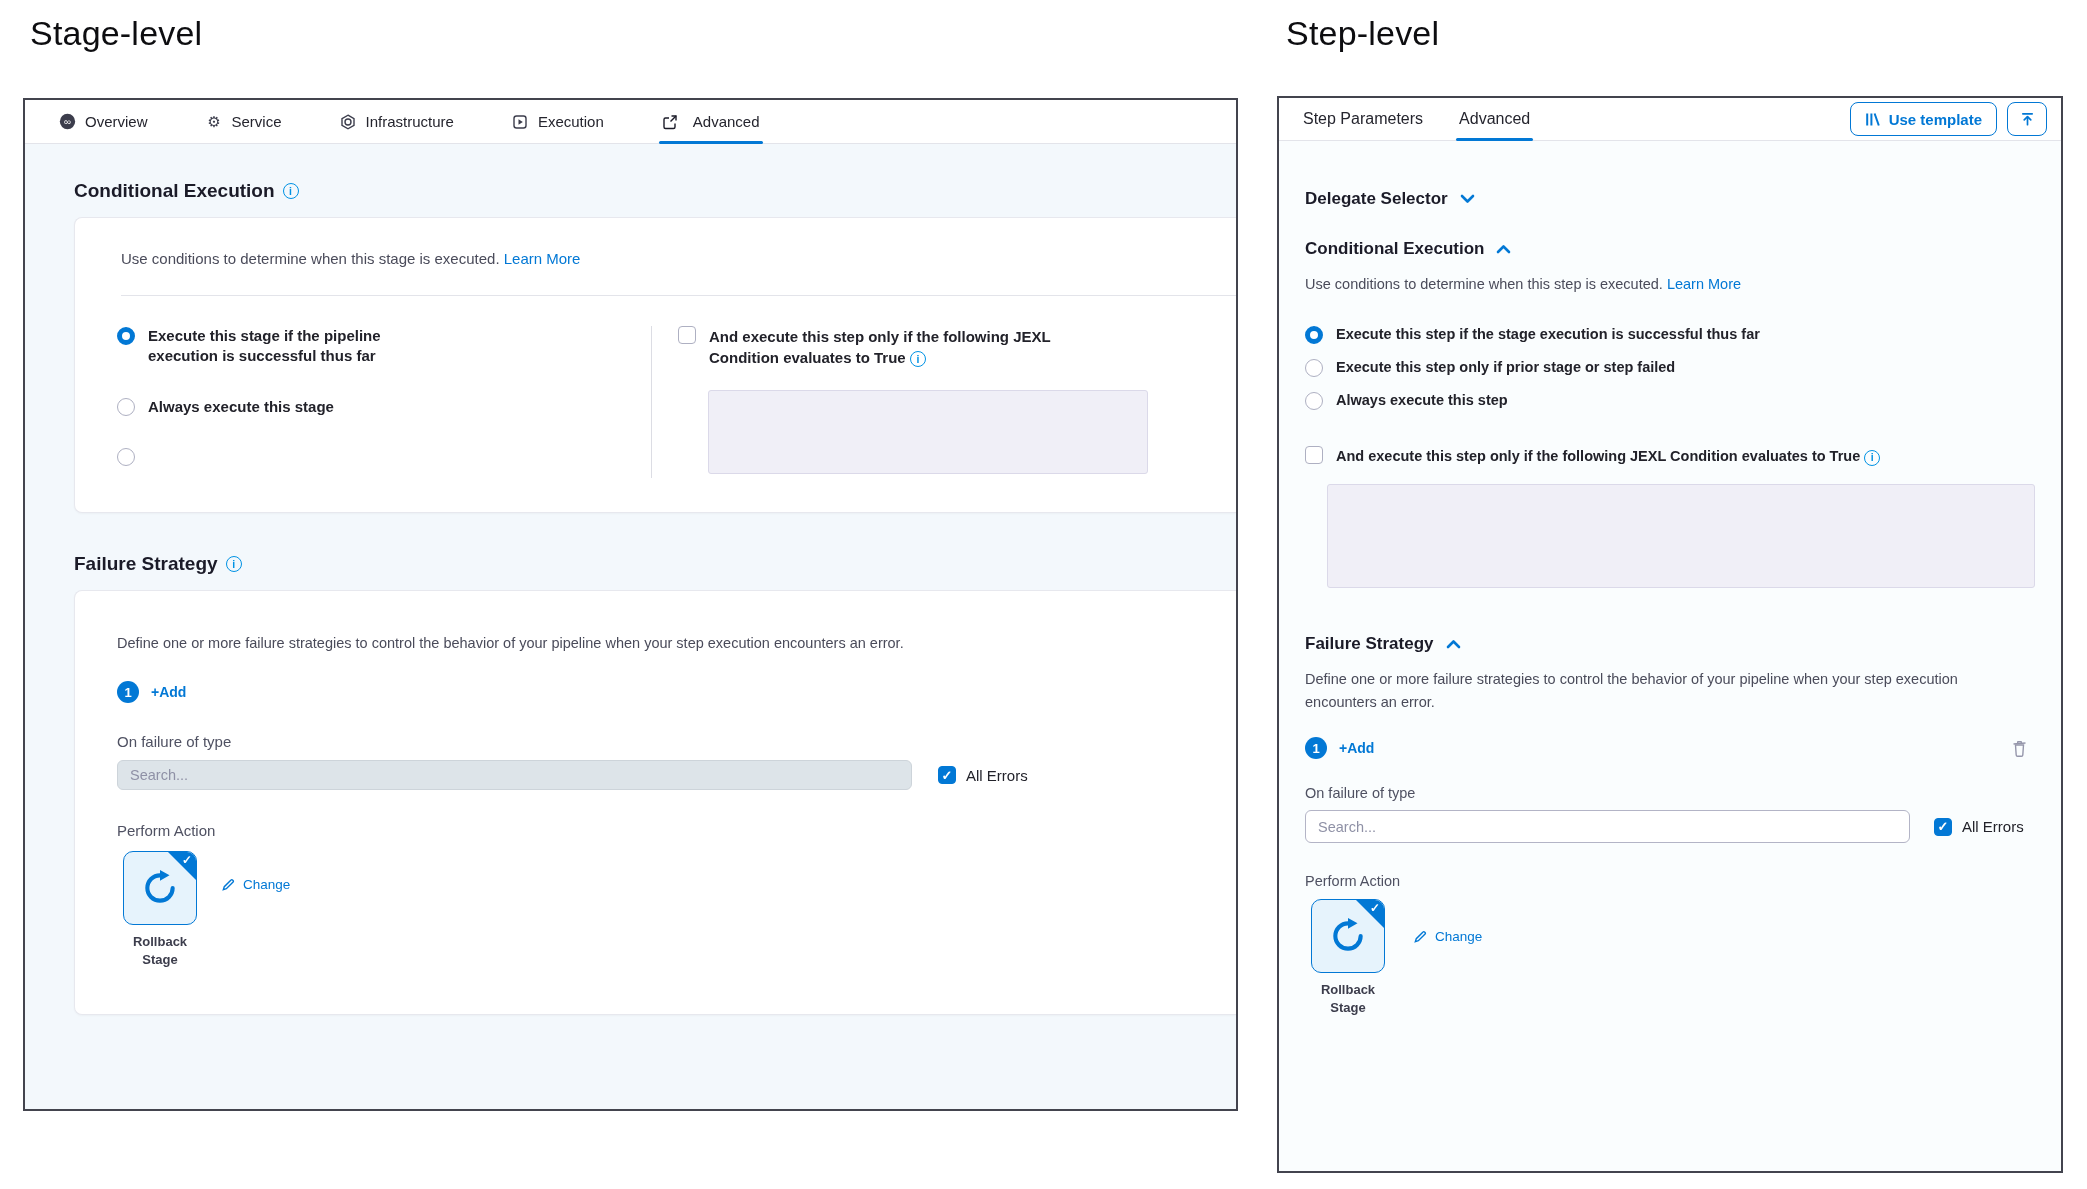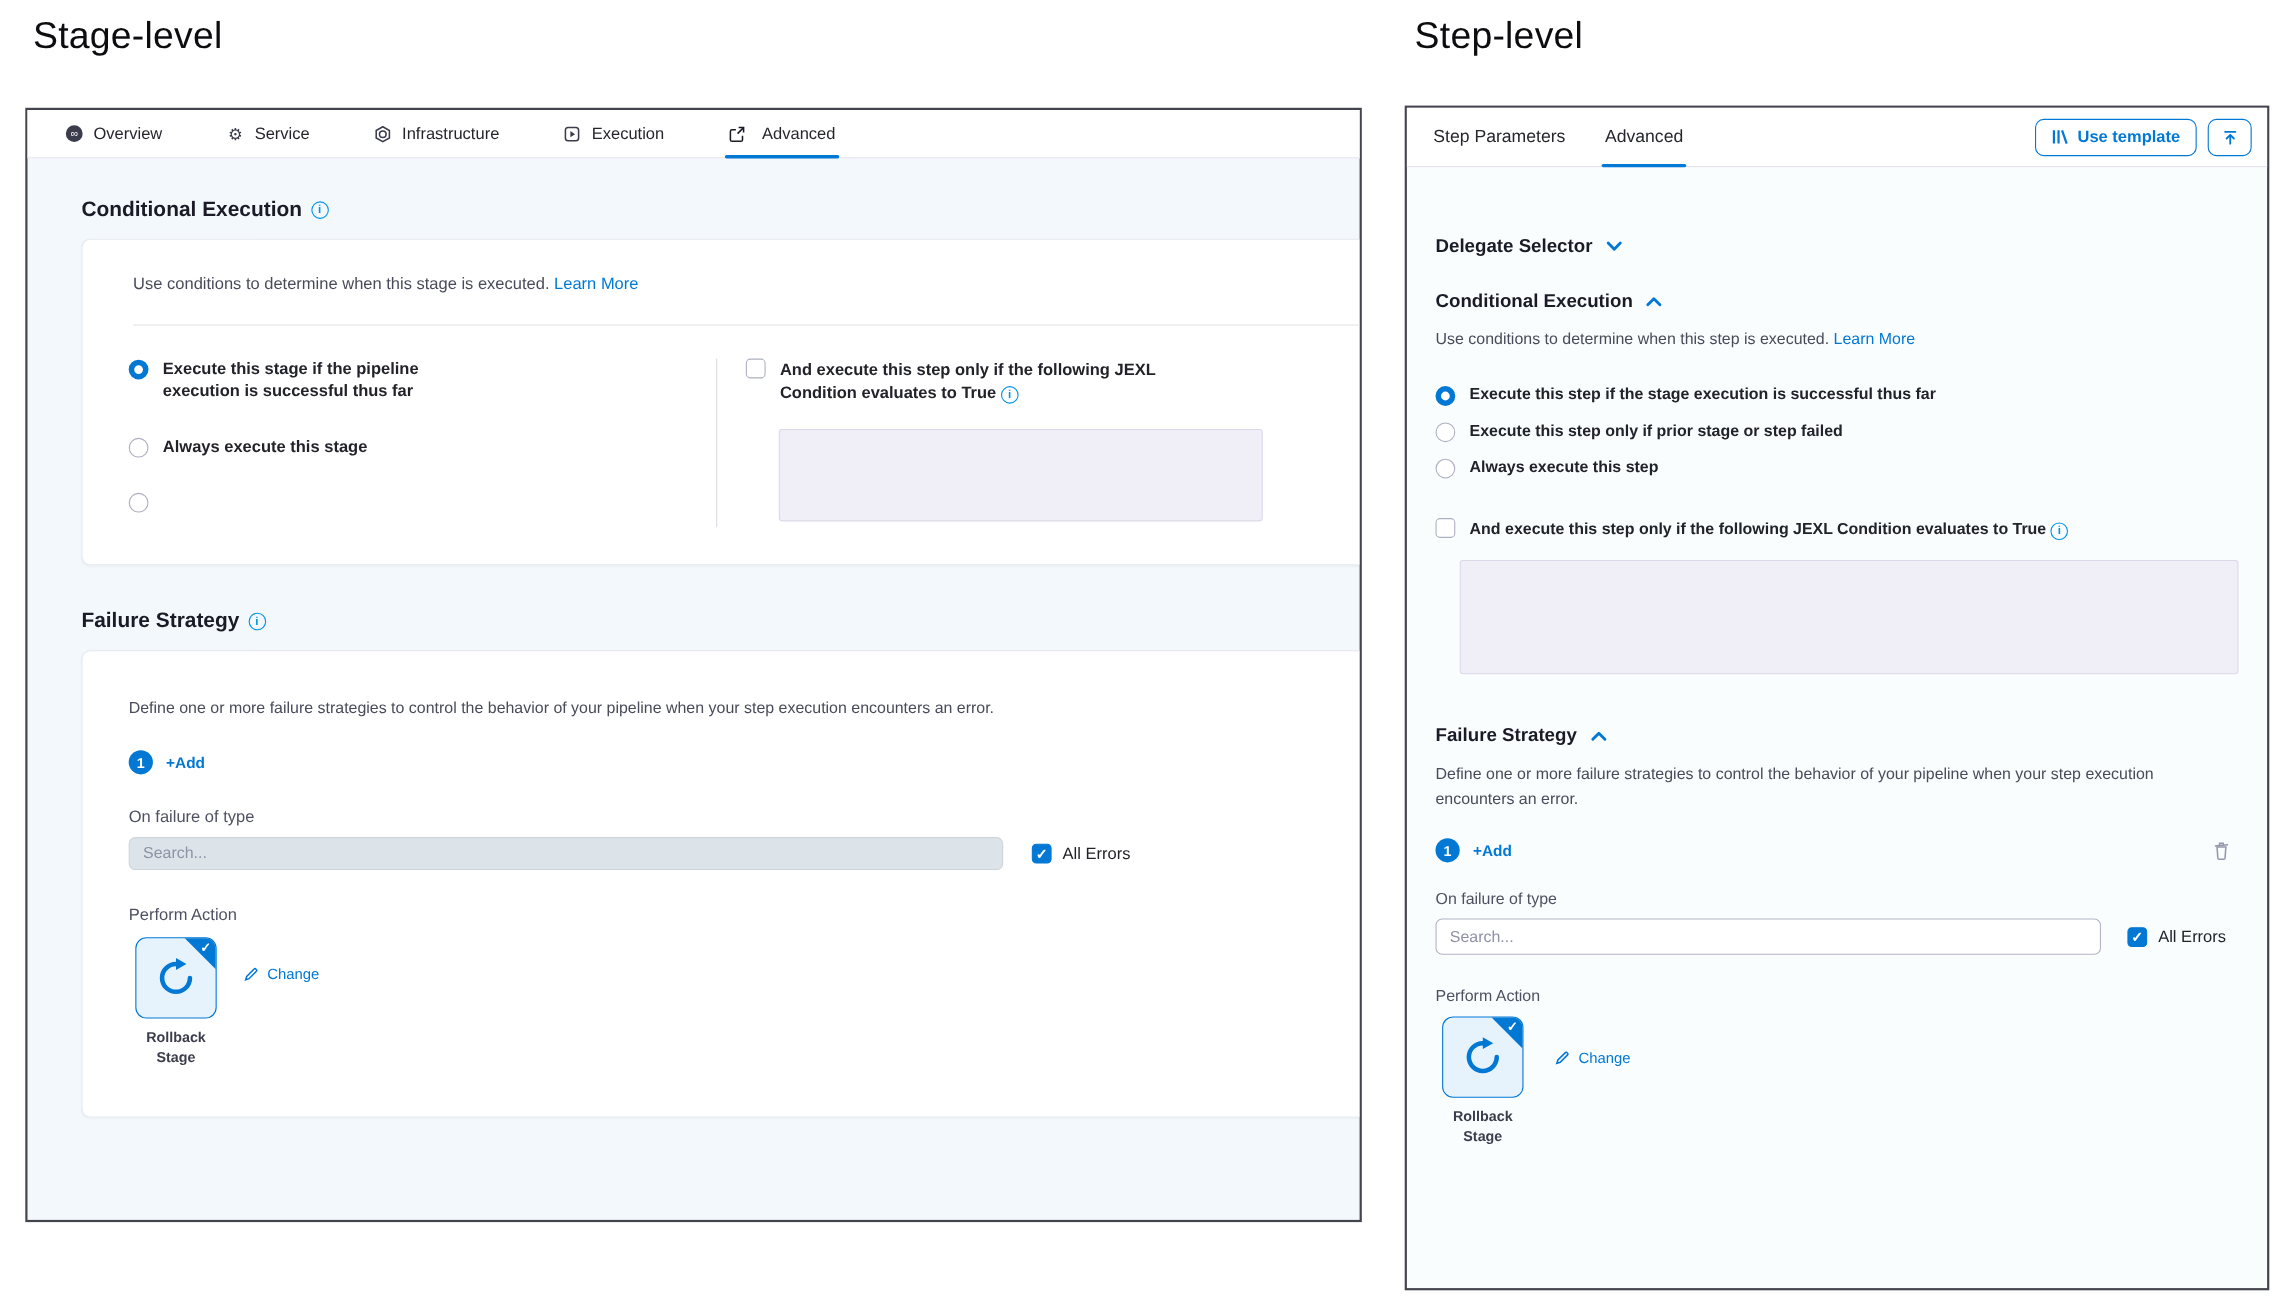--- a/index.html
+++ b/index.html
@@ -12,21 +12,21 @@
   #step-title  { left:1286px; top:14px; }
 
   
   .panel { position:absolute; border:2px solid #43444e; background:#f3f8fc; display:flex; flex-direction:column; }
   #stage-panel { left:23px;  top:98px; width:1215px; height:1013px; }
   #step-panel  { left:1277px; top:96px; width:786px;  height:1077px; background:#fafdfe; }
 
   
   .tabstrip { background:#fff; border-bottom:1px solid #e3e4ea; display:flex; align-items:stretch; flex:0 0 auto; }
   #stage-panel .tabstrip { height:44px; padding-left:34px; gap:58px; }
-  #step-panel  .tabstrip { height:54px; padding:0 14px 0 24px; gap:36px; }
+  #step-panel  .tabstrip { height:43px; padding:0 14px 0 24px; gap:36px; }
   .tab { position:relative; display:flex; align-items:center; gap:9px; font-size:15px; color:#25252e; cursor:pointer; white-space:nowrap; }
   #step-panel .tab { font-size:16px; }
   .tab.active { font-weight:400;gap:14px; }
   .tab.active::after { content:""; position:absolute; left:-3px; right:-3px; bottom:-1px; height:3px; background:#0278d5; border-radius:2px; }
   .tab-icon { display:inline-flex; width:17px; height:17px; align-items:center; justify-content:center; color:#3c3d4c; }
   .strip-spacer { flex:1; }
   .strip-buttons { display:flex; align-items:center; gap:10px; }
   .btn-outline { display:flex; align-items:center; gap:8px; height:34px; padding:0 14px; border:1.5px solid #0278d5;
     border-radius:8px; background:#fff; color:#0278d5; font-size:15px; font-weight:700; cursor:pointer; }
   .btn-icon-only { width:40px; justify-content:center; padding:0; }
@@ -111,21 +111,21 @@
   #stage-fs-desc { margin-bottom:30px; font-size:14.5px; }
   .badge-row { display:flex; align-items:center; }
   #stage-panel .badge-row { margin-bottom:30px; }
   #stage-onfailure { margin-bottom:10px; }
   .search-row { display:flex; align-items:center; gap:26px; }
   #stage-panel .search-row { margin-bottom:32px; }
   #stage-perform { margin-bottom:12px; }
   #stage-panel .change-link { margin:26px 0 0 18px; }
 
   
-  #step-delegate { margin-top:62px; }
+  #step-delegate { margin-top:48px; }
   #step-ce-heading { margin-top:30px; }
   #step-ce-desc { margin-top:14px; }
   .step-radios { display:flex; flex-direction:column; gap:13px; margin-top:30px; }
   .step-jexl-row { display:flex; align-items:flex-start; gap:13px; margin-top:36px; }
   #step-jexl-area { width:calc(100% - 22px); height:104px; margin:18px 0 0 22px; display:block; }
   #step-fs-heading { margin-top:46px; }
   #step-fs-desc { margin-top:14px; max-width:700px; }
   #step-panel .badge-row { margin-top:24px; }
   #step-onfailure { margin-top:26px; margin-bottom:9px; }
   #step-panel .search-row { gap:24px; }

